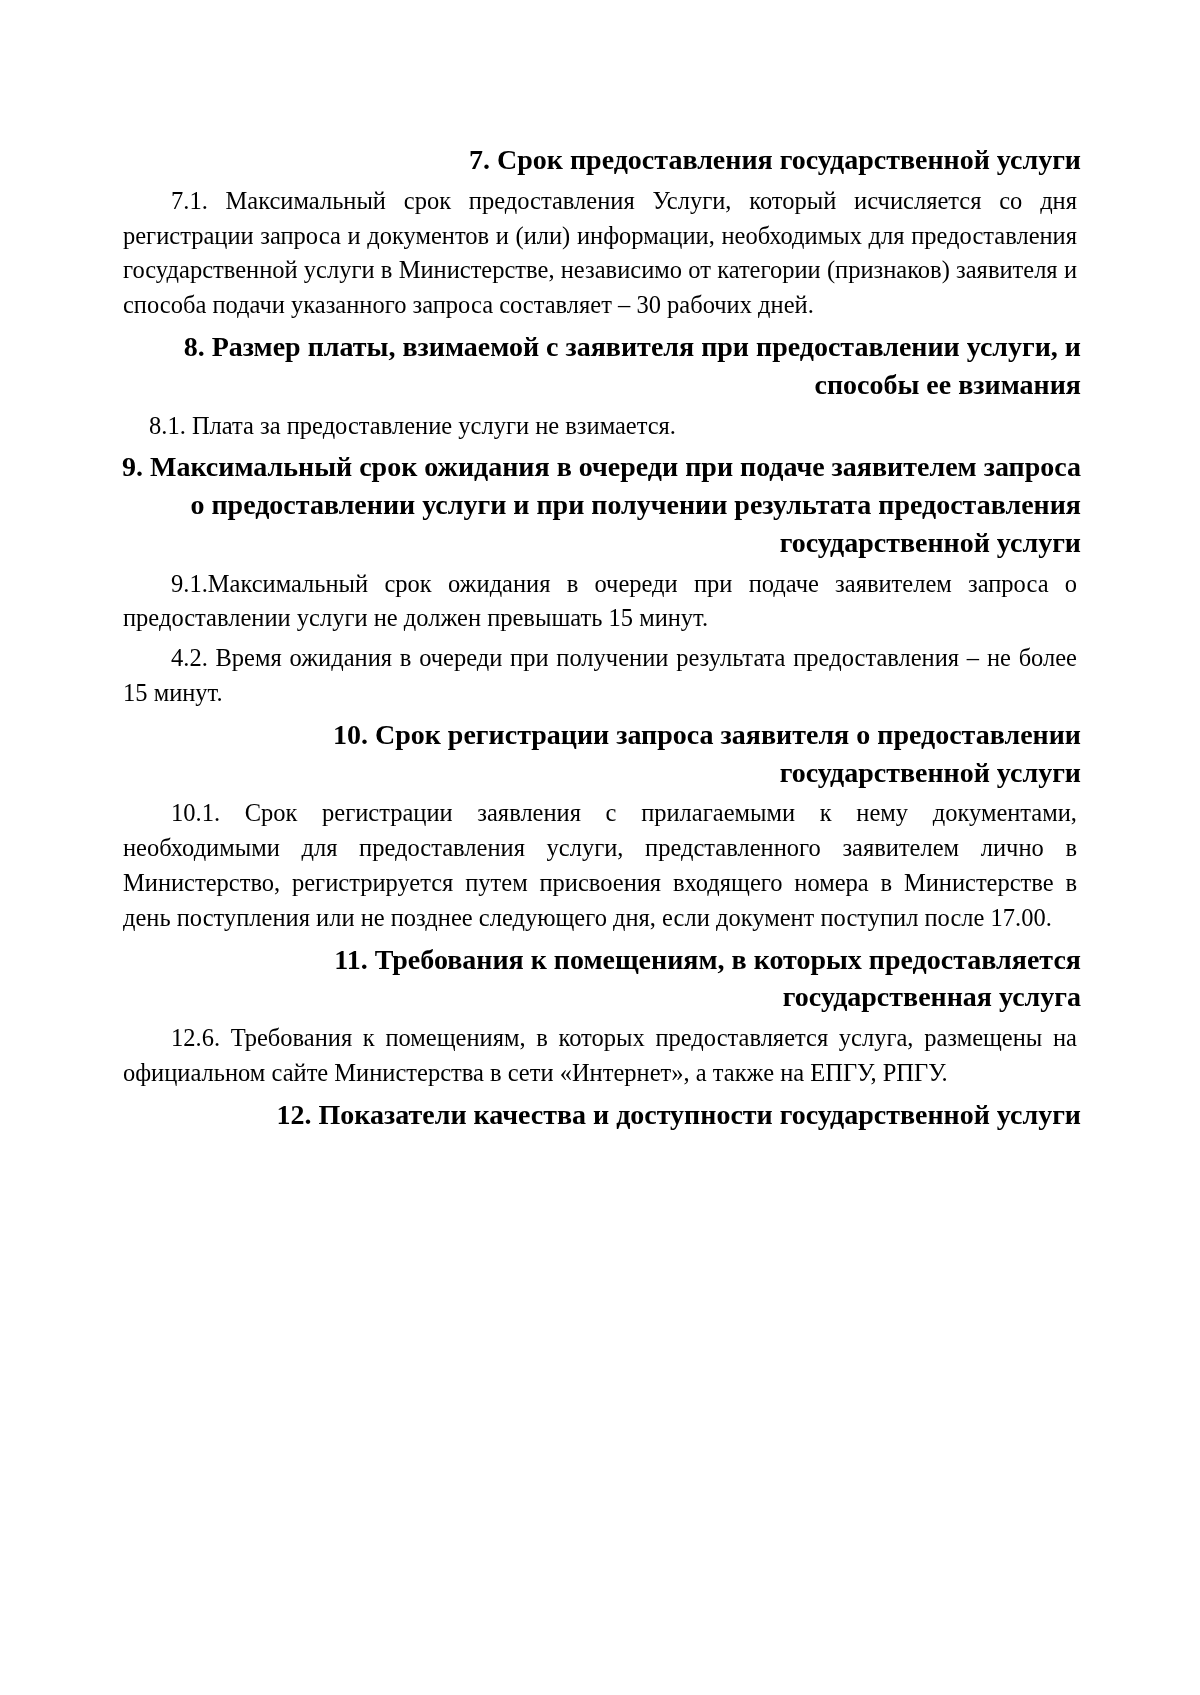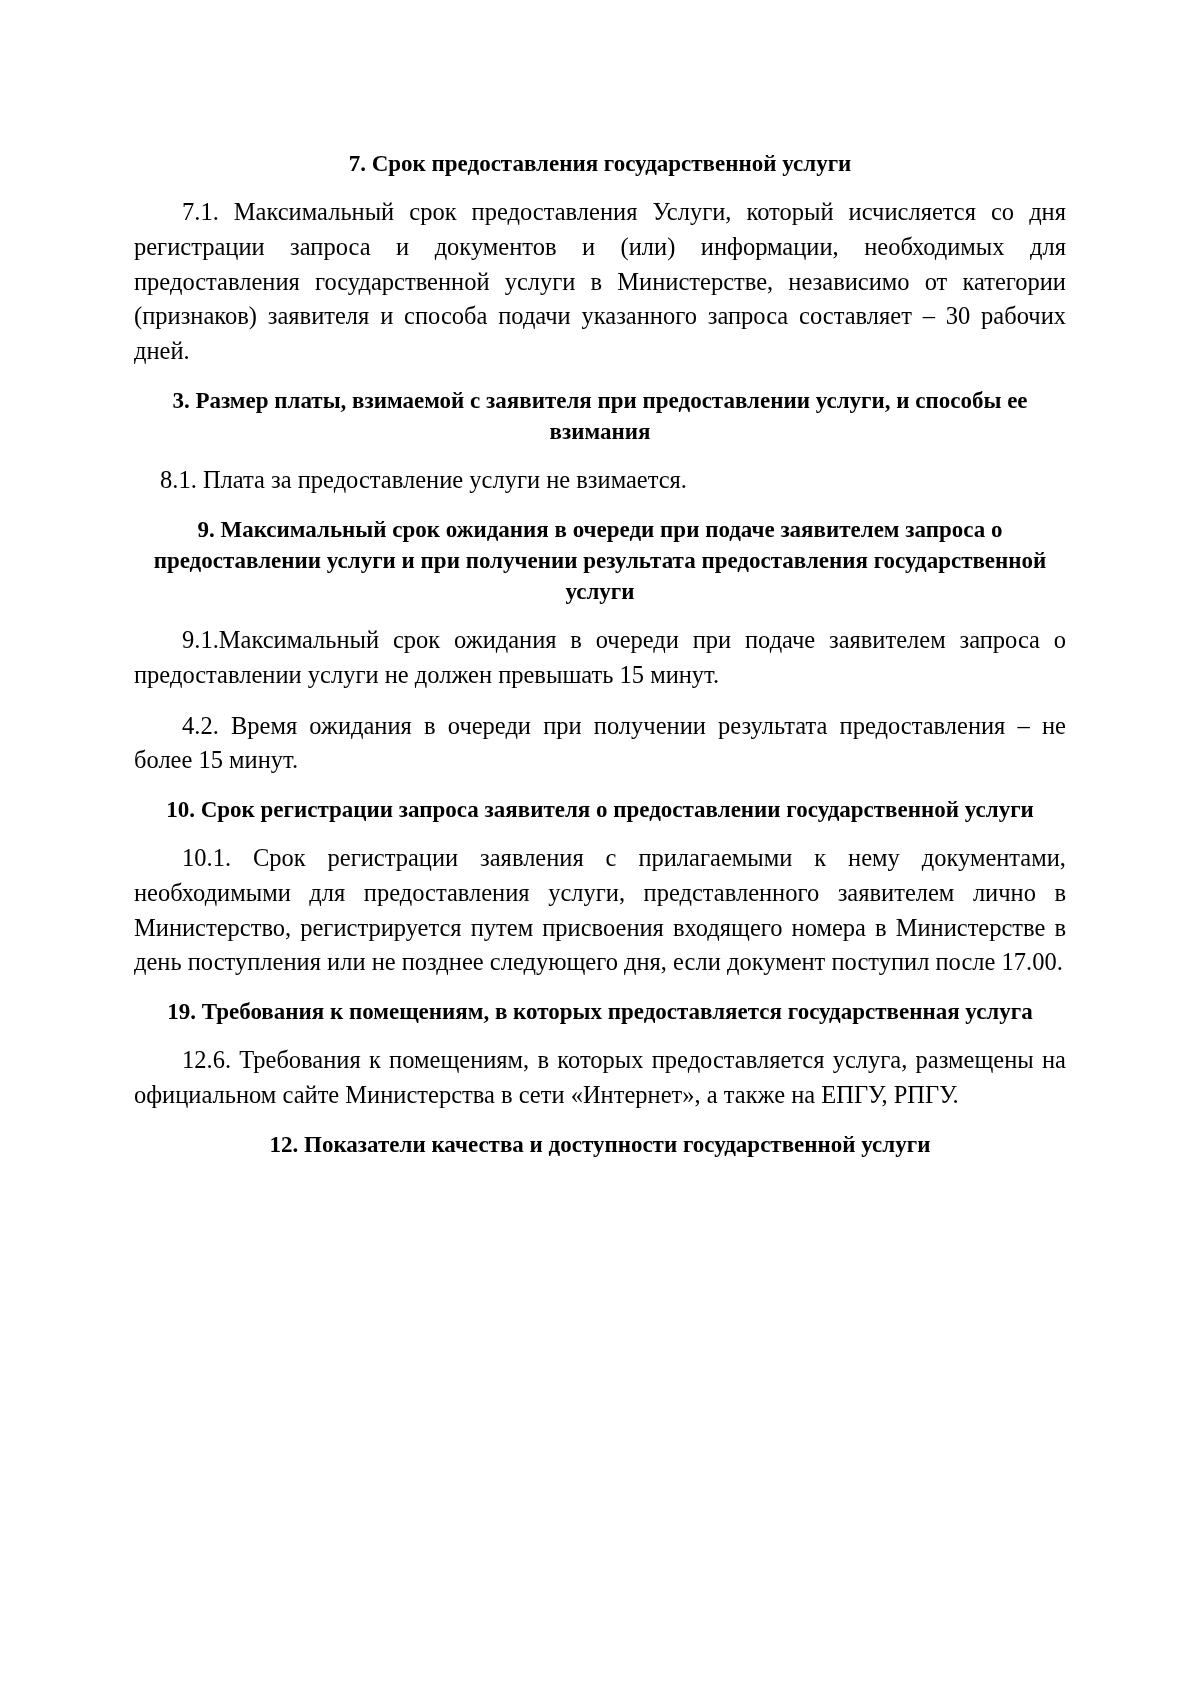--- a/index.html
+++ b/index.html
@@ -18,28 +18,28 @@
     margin: 0 auto;
     background: #ffffff;
     box-sizing: border-box;
     padding: 140px 118px 60px 118px;
   }
   .doc-body {
     font-size: 24.5px;
     line-height: 1.42;
   }
   h2.section-heading {
-    font-size: 23px;
+    font-size: 28px;
     font-weight: bold;
-    text-align: center;
-    margin: 8px;
+    text-align: right;
+    margin: 1px;
     line-height: 1.35;
   }
   p.para {
-    margin: 16px;
+    margin: 5px;
     text-align: justify;
     text-justify: inter-word;
   }
   p.para.indent {
     text-indent: 48px;
   }
   p.para.noindent {
     text-indent: 0;
   }
   .sp-before-heading { margin-top: 34px; }
@@ -48,29 +48,29 @@
 </style>
 </head>
 <body>
 
 <div class="page">
   <div class="doc-body">
 
     <h2 class="section-heading">7. Срок предоставления государственной услуги</h2>
     <p class="para indent sp-after-heading">7.1.  Максимальный срок предоставления Услуги, который исчисляется со дня регистрации запроса и документов и (или) информации, необходимых для предоставления государственной услуги в Министерстве, независимо от категории (признаков) заявителя и способа подачи указанного запроса составляет – 30 рабочих дней.</p>
 
-    <h2 class="section-heading sp-before-heading">3. Размер платы, взимаемой с заявителя при предоставлении услуги, и способы ее взимания</h2>
+    <h2 class="section-heading sp-before-heading">8. Размер платы, взимаемой с заявителя при предоставлении услуги, и способы ее взимания</h2>
     <p class="para noindent sp-after-heading" style="text-indent:26px;">8.1. Плата за предоставление услуги не взимается.</p>
 
     <h2 class="section-heading sp-before-heading">9. Максимальный срок ожидания в очереди при подаче заявителем запроса о предоставлении  услуги и при получении результата предоставления государственной услуги</h2>
     <p class="para indent sp-after-heading">9.1.Максимальный срок ожидания в очереди при подаче заявителем запроса о предоставлении услуги не должен превышать 15 минут.</p>
     <p class="para indent sp-tight">4.2. Время ожидания в очереди при получении результата предоставления – не более 15 минут.</p>
 
     <h2 class="section-heading sp-before-heading">10. Срок регистрации запроса заявителя о предоставлении государственной услуги</h2>
     <p class="para indent sp-after-heading">10.1.  Срок регистрации заявления с прилагаемыми к нему документами, необходимыми для предоставления услуги, представленного заявителем лично в Министерство, регистрируется путем присвоения входящего номера в Министерстве в день поступления или не позднее следующего дня, если документ поступил после 17.00.</p>
 
-    <h2 class="section-heading sp-before-heading">19. Требования к помещениям, в которых предоставляется государственная услуга</h2>
+    <h2 class="section-heading sp-before-heading">11. Требования к помещениям, в которых предоставляется государственная услуга</h2>
     <p class="para indent sp-after-heading">12.6.  Требования к помещениям, в которых предоставляется услуга, размещены на официальном сайте Министерства в сети «Интернет», а также на ЕПГУ, РПГУ.</p>
 
     <h2 class="section-heading sp-before-heading">12. Показатели качества и доступности государственной услуги</h2>
 
   </div>
 </div>
 
 </body></html>

